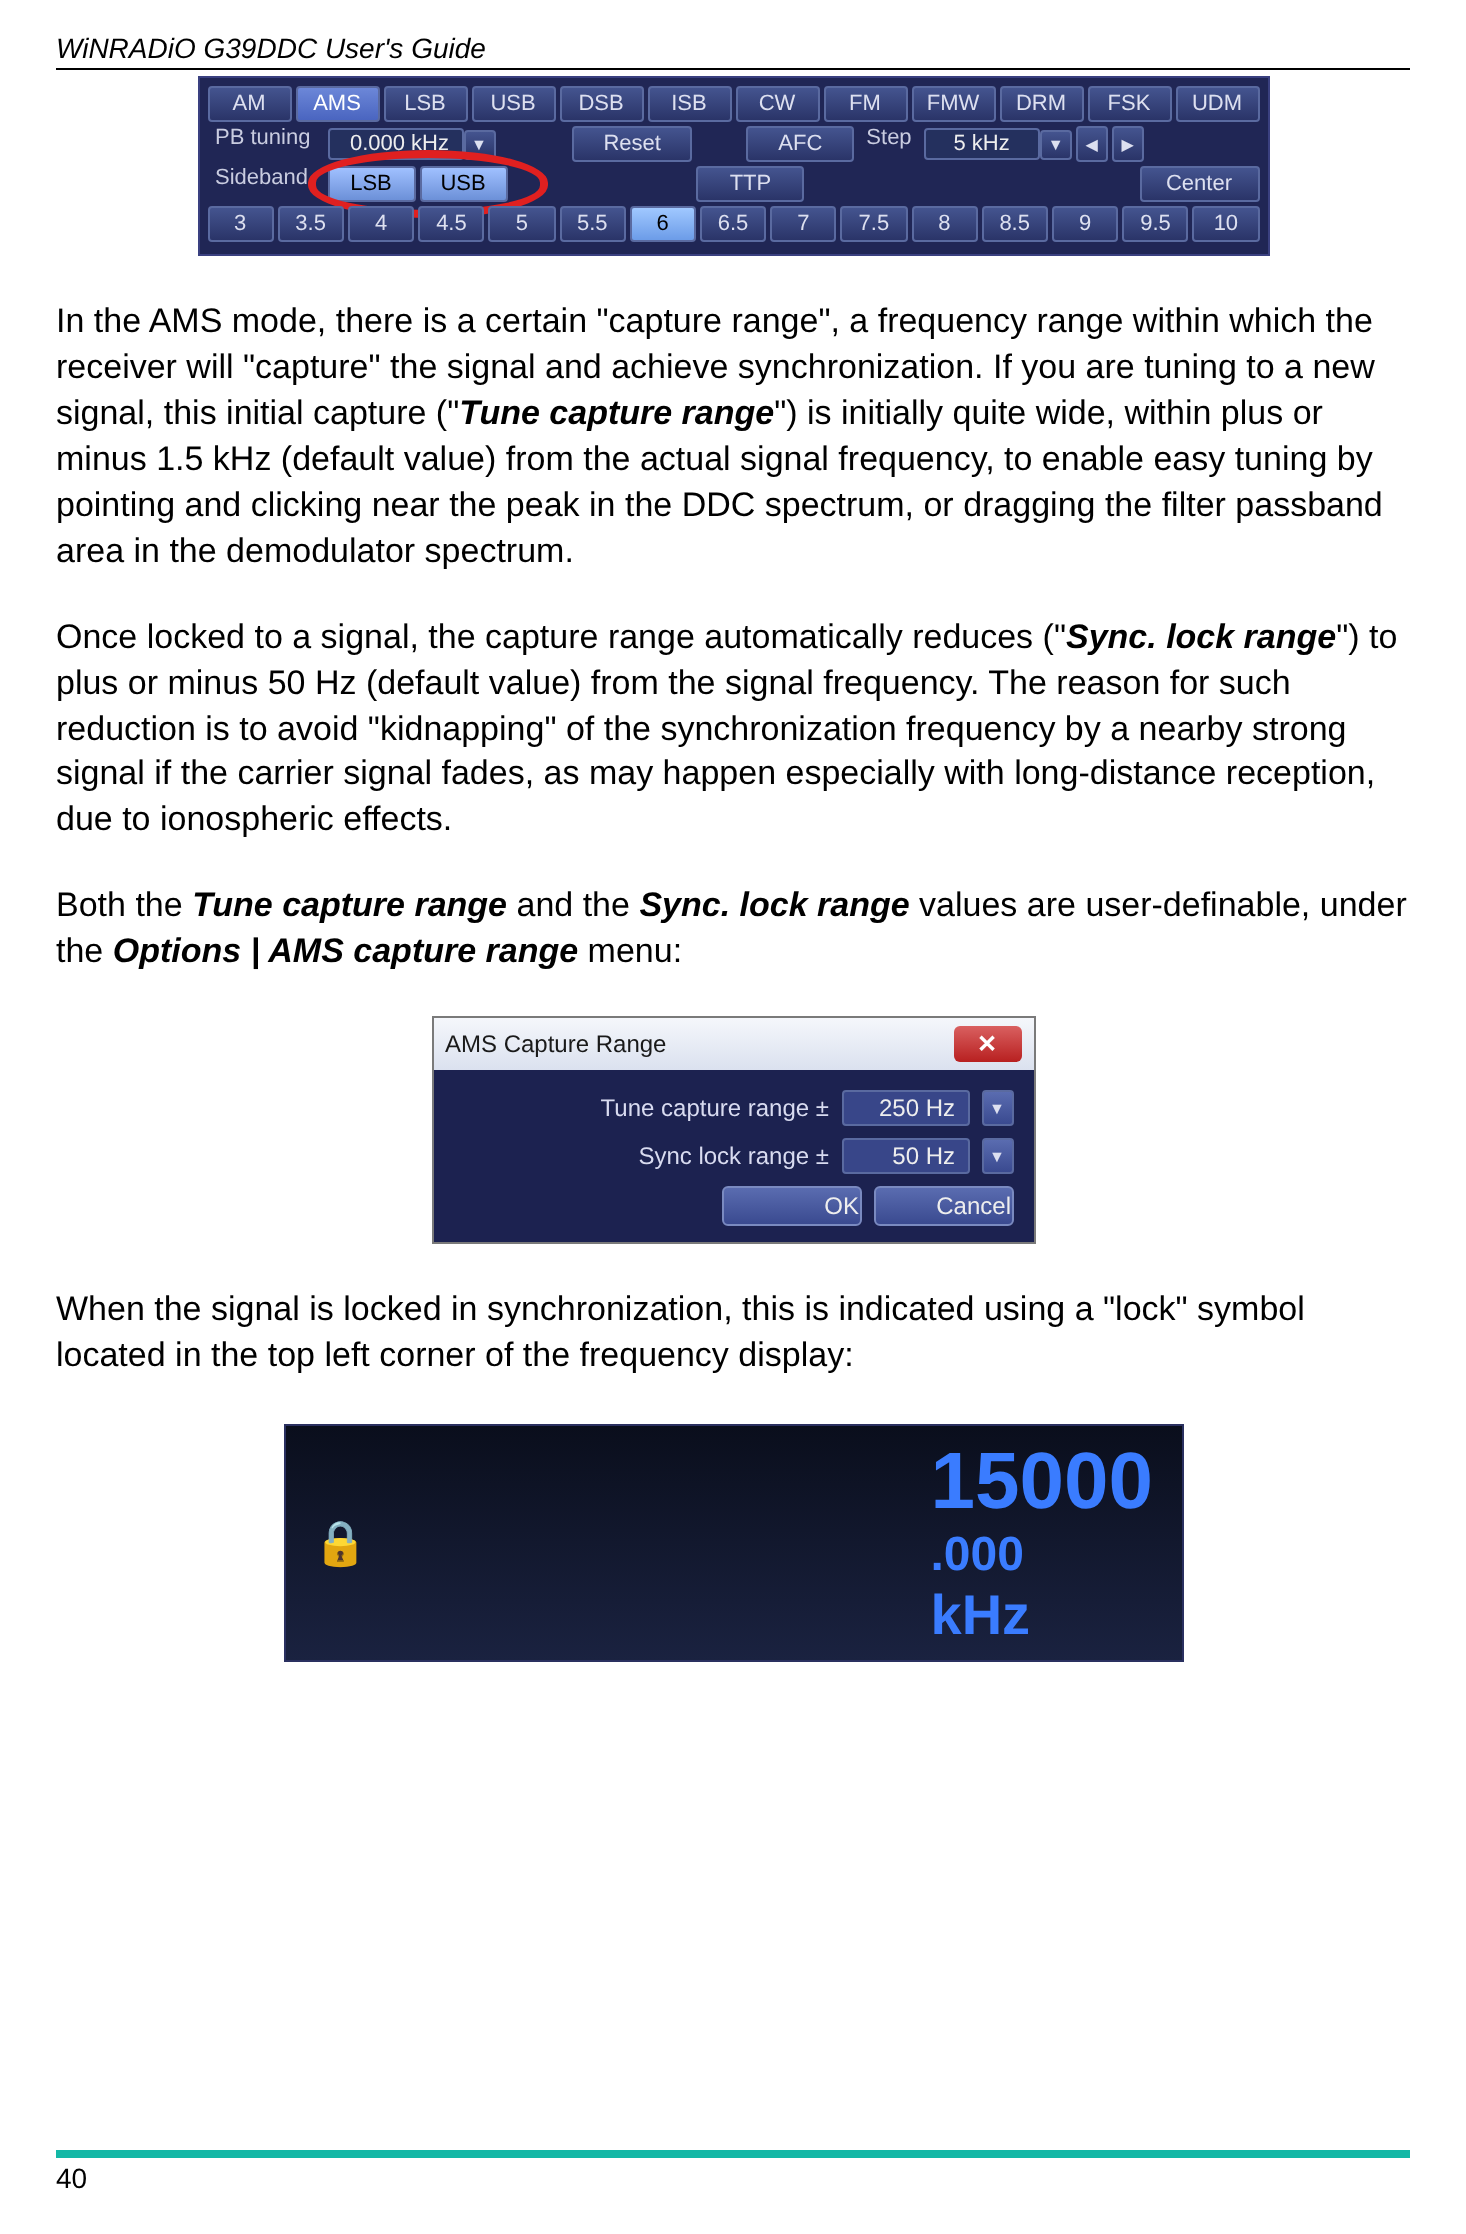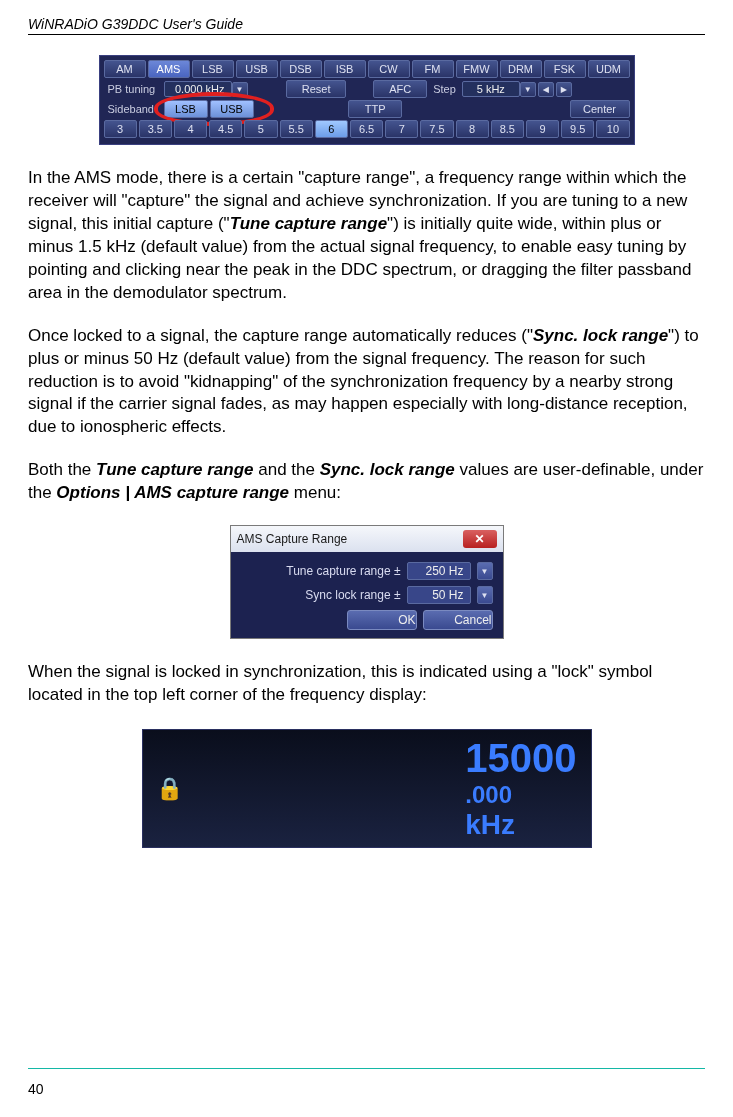--- a/index.html
+++ b/index.html
@@ -11,38 +11,37 @@
     width: 733px;
     min-height: 1117px;
     padding: 16px 28px 20px 28px;
     position: relative;
   }
   .header-title {
     font-style: italic;
     font-size: 14px;
     border-bottom: 1px solid #000;
     padding-bottom: 2px;
-    margin-bottom: 20px;
+    margin-bottom: 3px;
   }
   
   .panel1 {
     margin: 0 auto 22px auto;
     width: 536px;
     background: #202655;
     color: #eee;
     font-family: Tahoma, Arial, sans-serif;
     font-size: 11px;
     padding: 4px;
     border: 1px solid #3a4080;
   }
   .panel1 .row {
     display: flex;
     gap: 2px;
     margin-bottom: 2px;
-    align-items: center;
     position: relative;
   }
   .panel1 .btn {
     background: linear-gradient(#44548f, #2a3468);
     border: 1px solid #5a6aa0;
     color: #dde0f0;
     text-align: center;
     padding: 2px 0;
     border-radius: 2px;
     flex: 1 1 0;
@@ -110,21 +109,21 @@
   .para {
     margin: 0 0 20px 0;
     line-height: 1.35;
     font-size: 17px;
   }
   .para b { font-weight: bold; }
   .para i b { font-style: italic; font-weight: bold; }
 
   
   .dialog {
-    width: 274px;
+    width: 302px;
     margin: 0 auto 22px auto;
     font-family: Tahoma, Arial, sans-serif;
     font-size: 12px;
     border: 1px solid #7a7a7a;
     background: #1c2250;
   }
   .dialog .titlebar {
     display: flex;
     align-items: center;
     justify-content: space-between;
@@ -228,22 +227,22 @@
   .freq-display .small { font-size: 24px; }
   .freq-display .unit { font-size: 28px; }
 
   .page-footer {
     position: absolute;
     bottom: 20px;
     left: 28px;
     right: 28px;
   }
   .page-footer .line {
-    border-top: 1px solid #14b8a6;
-    padding-top: 12px;
+    border-top: 4px solid #14b8a6;
+    padding-top: 2px;
     font-size: 14px;
   }
 </style>
 </head>
 <body>
 
 <div class="header-title">WiNRADiO G39DDC User's Guide</div>
 
 <div class="panel1">
 

